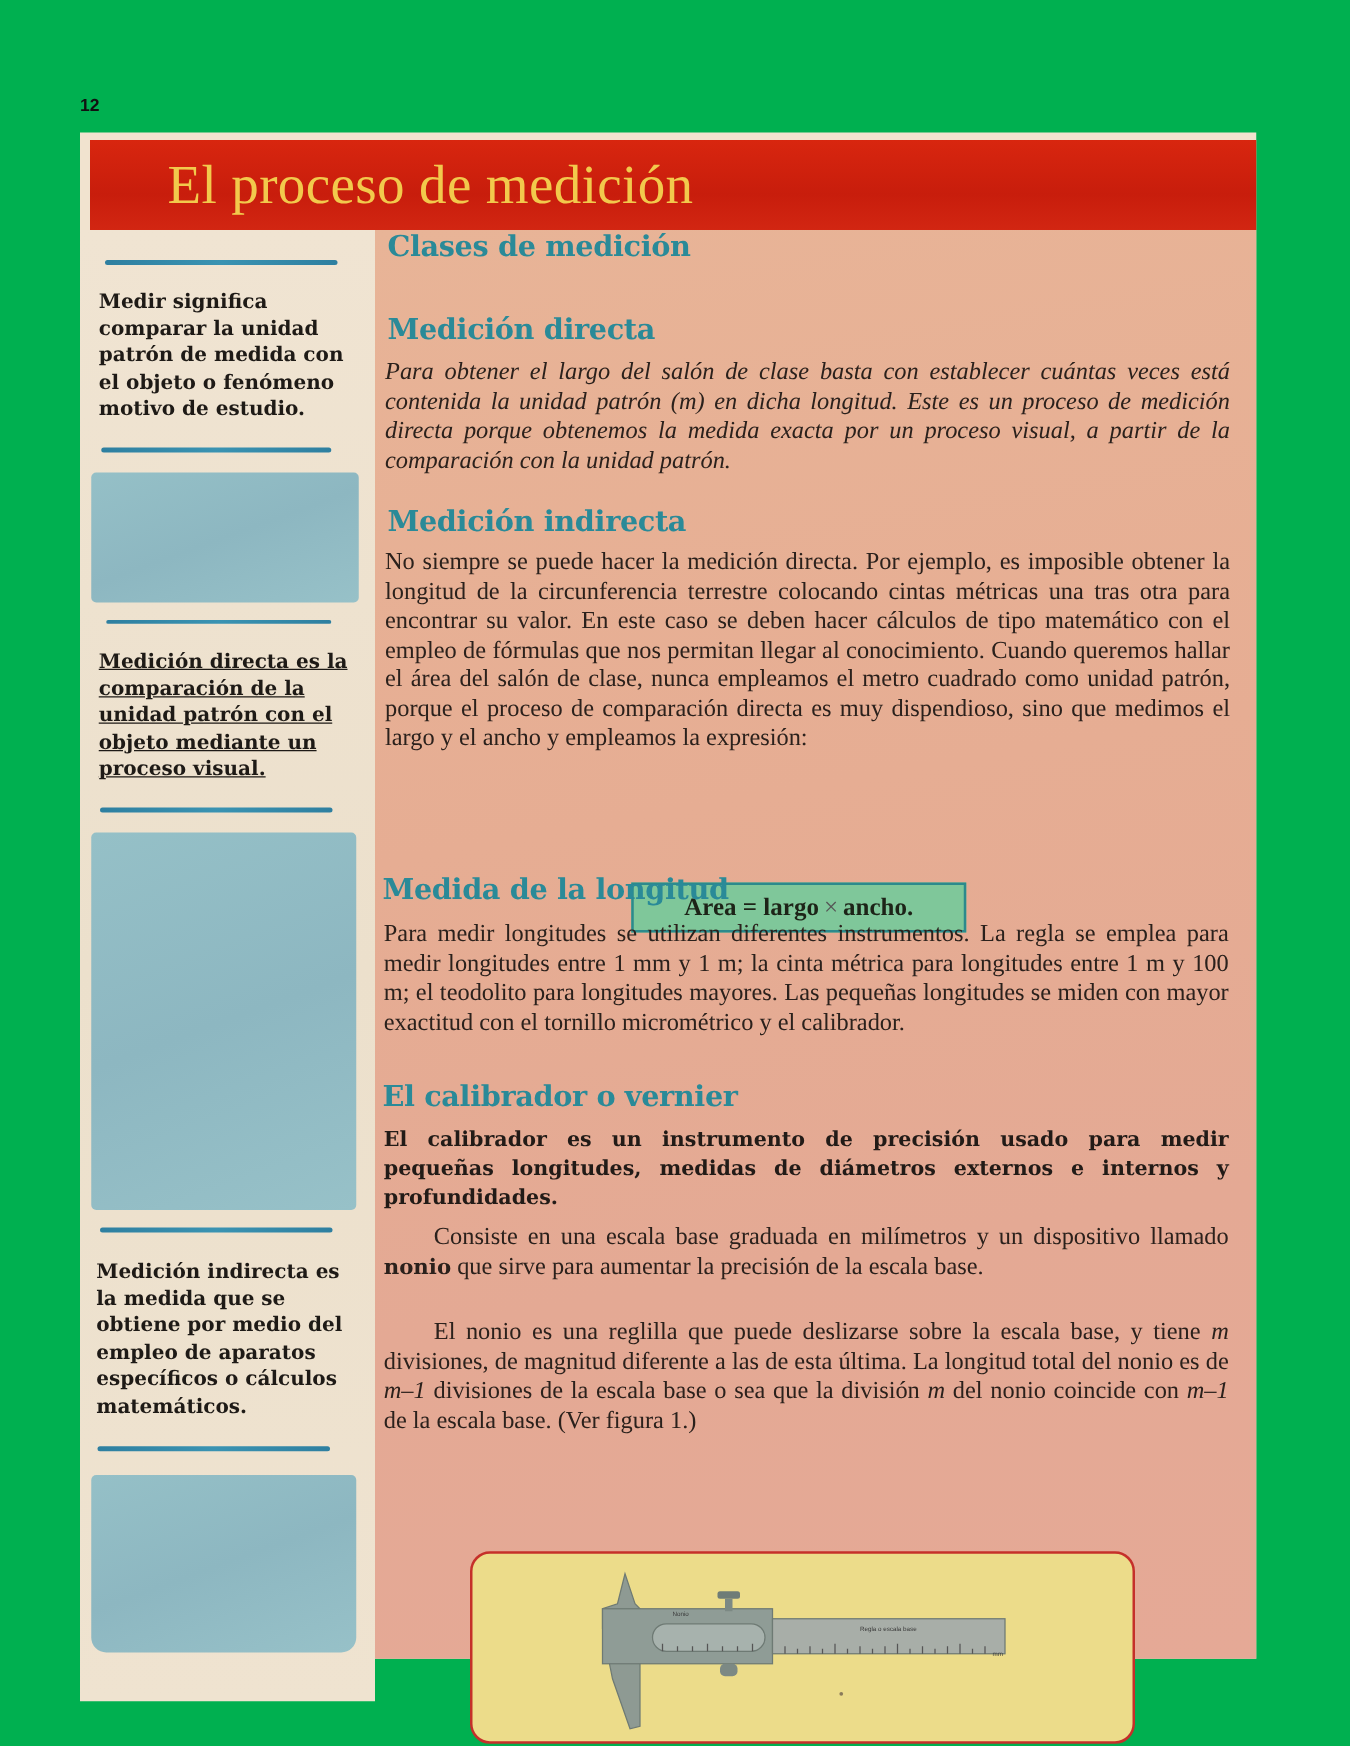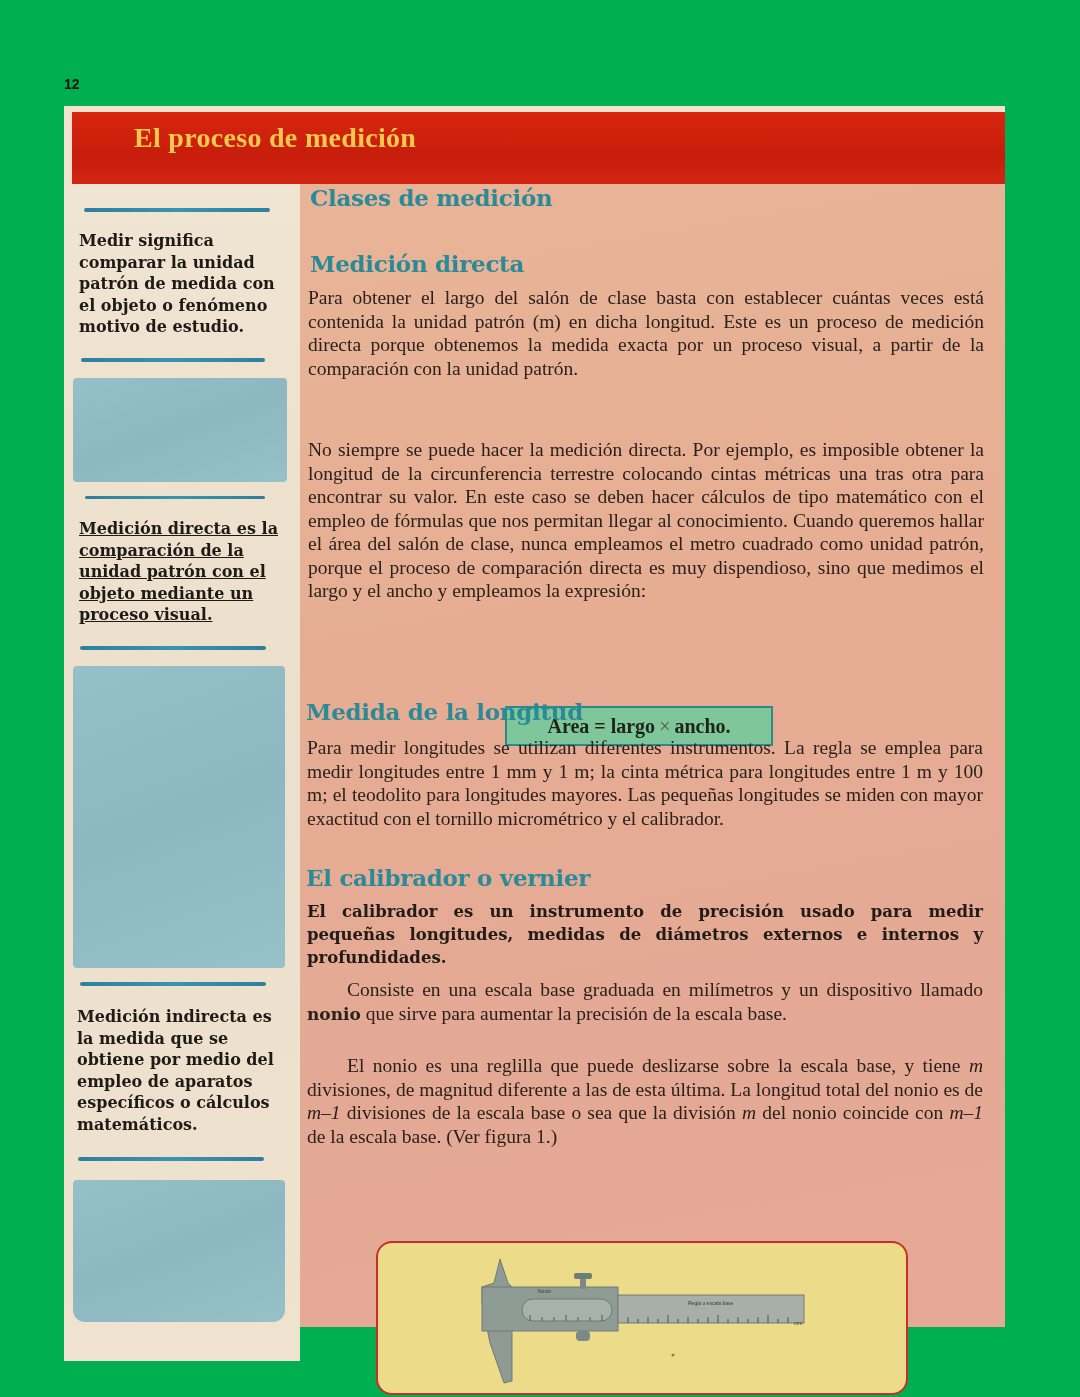--- a/index.html
+++ b/index.html
@@ -21,21 +21,21 @@
     background: #f1e3cf;
   }
   .title-bar {
     position: absolute; left: 8px; top: 6px;
     width: 933px; height: 72px;
     background: linear-gradient(180deg, #d8260f 0%, #c81d0c 60%, #d22612 100%);
   }
   .title-bar h1 {
     margin: 0; position: absolute; left: 62px; top: 10px;
     font-family: "Liberation Serif", "DejaVu Serif", serif;
-    font-size: 28px; font-weight: bold; color: #f2c94c;
+    font-size: 44px; font-weight: normal; color: #f2c94c;
     letter-spacing: 0.3px;
   }
   
   .sidebar {
     position: absolute; left: 0; top: 78px; width: 236px; height: 1177px;
     background: linear-gradient(180deg, #f0e4d2 0%, #ece0cc 50%, #efe3d0 100%);
   }
   .rule {
     position: absolute; height: 4px; border-radius: 2px;
     background: linear-gradient(90deg, #2e7fa0, #3a93b2, #2e7fa0);
@@ -108,22 +108,23 @@
     <div class="rule" style="left:16px; top:798px; width:186px;"></div>
     <div class="side-note" style="top:822px; left:13px;">Medición indirecta es la medida que se obtiene por medio del empleo de aparatos específicos o cálculos matemáticos.</div>
     <div class="rule" style="left:14px; top:973px; width:186px;"></div>
     <div class="side-box" style="left:9px; top:996px; width:212px; height:142px; border-radius:4px 4px 12px 12px;"></div>
   </div>
 
   <div class="main">
     <h2 class="h2" style="top:0px;">Clases de medición</h2>
 
     <h2 class="h2" style="top:66px;">Medición directa</h2>
-    <p class="p" style="top:102px;">Para obtener el largo del salón de clase basta con establecer cuántas veces está contenida la unidad patrón (m) en dicha longitud. Este es un proceso de medición directa porque obtenemos la medida exacta por un proceso visual, a partir de la comparación con la unidad patrón.</p>
+    <p class="p" style="top:102px;font-style:italic;">Para obtener el largo del salón de clase basta con establecer cuántas veces está contenida la unidad patrón (m) en dicha longitud. Este es un proceso de medición directa porque obtenemos la medida exacta por un proceso visual, a partir de la comparación con la unidad patrón.</p>
 
+    <h2 class="h2" style="top:220px;">Medición indirecta</h2>
     <p class="p" style="top:254px;">No siempre se puede hacer la medición directa. Por ejemplo, es imposible obtener la longitud de la circunferencia terrestre colocando cintas métricas una tras otra para encontrar su valor. En este caso se deben hacer cálculos de tipo matemático con el empleo de fórmulas que nos permitan llegar al conocimiento. Cuando queremos hallar el área del salón de clase, nunca empleamos el metro cuadrado como unidad patrón, porque el proceso de comparación directa es muy dispendioso, sino que medimos el largo y el ancho y empleamos la expresión:</p>
 
     <div class="formula">
       <span>Area = largo</span>
       <span class="times">×</span>
       <span>ancho.</span>
     </div>
 
     <h2 class="h2" style="top:514px; left:6px;">Medida de la longitud</h2>
     <p class="p" style="top:552px; left:7px;">Para medir longitudes se utilizan diferentes instrumentos. La regla se emplea para medir longitudes entre 1 mm y 1 m; la cinta métrica para longitudes entre 1 m y 100 m; el teodolito para longitudes mayores. Las pequeñas longitudes se miden con mayor exactitud con el tornillo micrométrico y el calibrador.</p>

